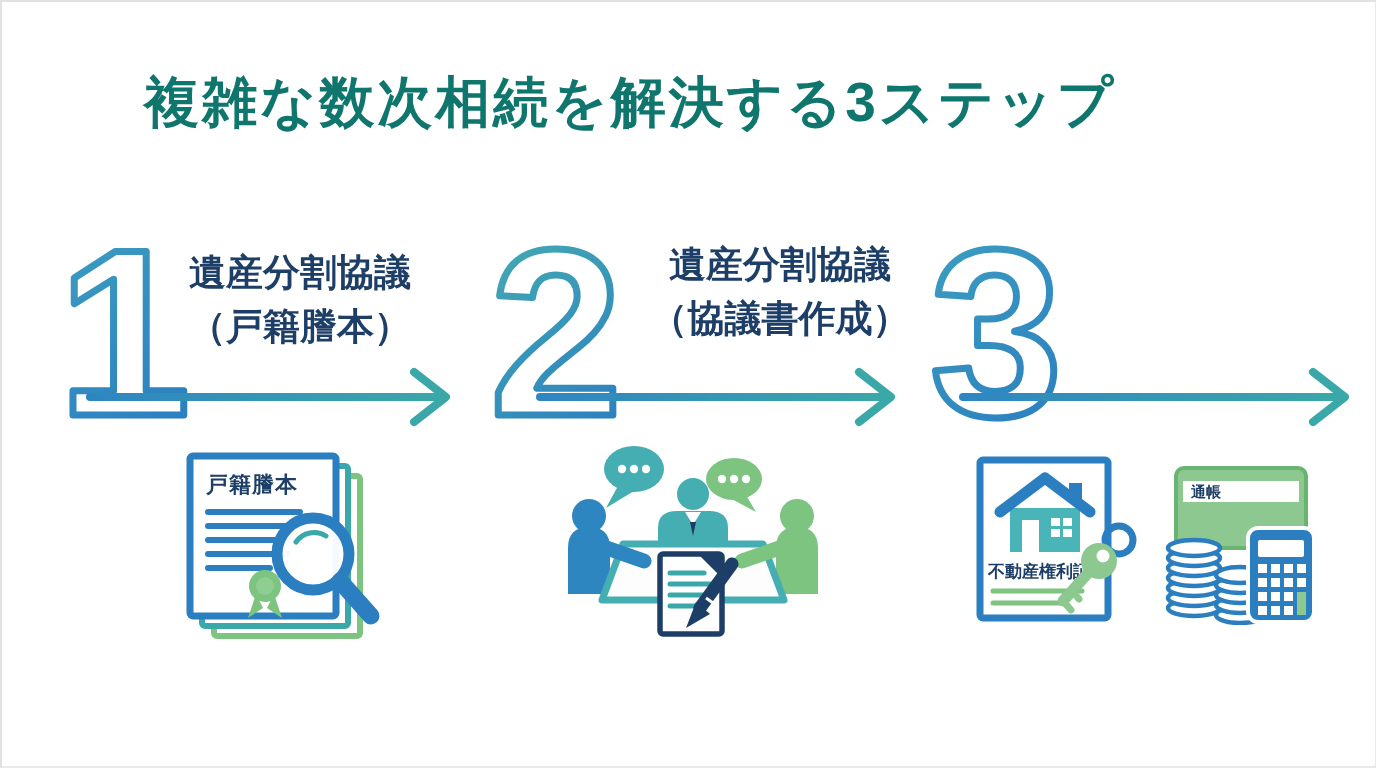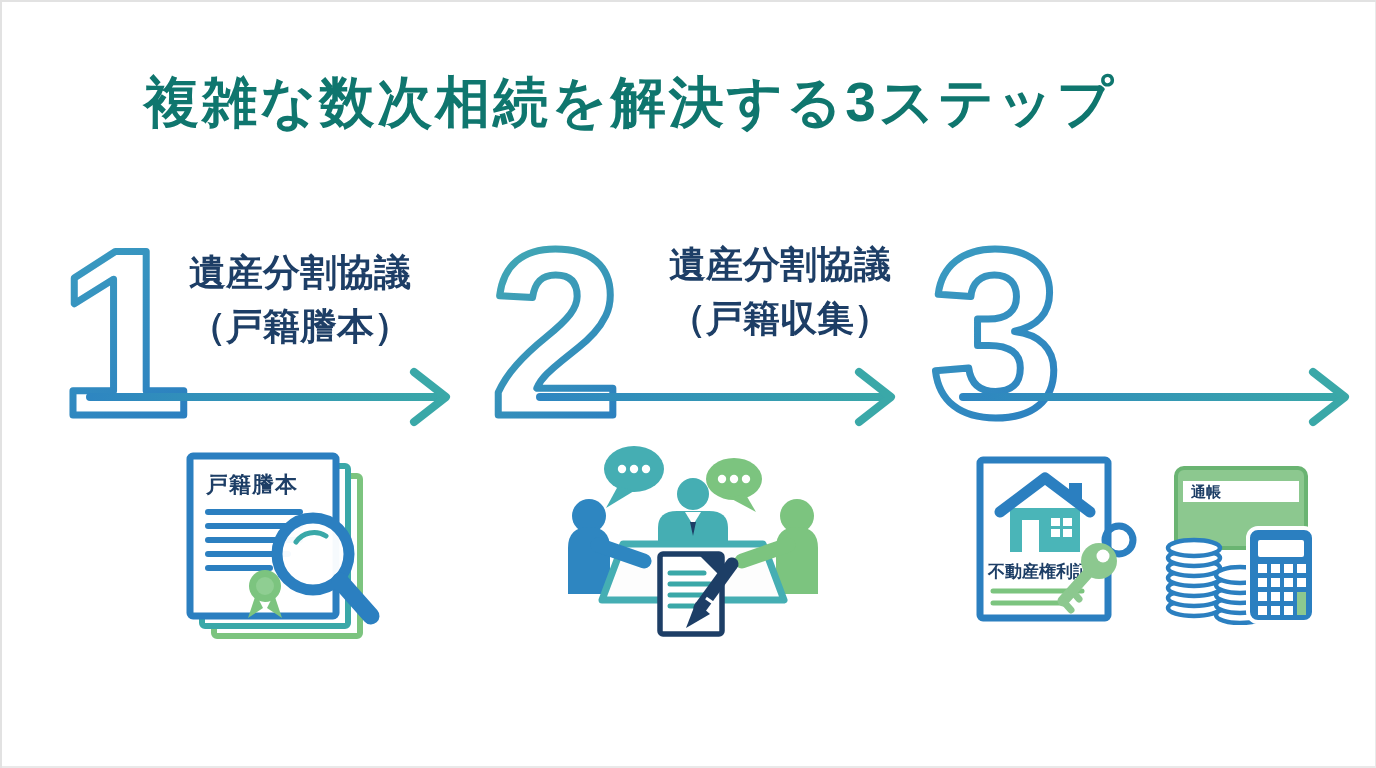--- a/index.html
+++ b/index.html
@@ -62,21 +62,21 @@
         <stop offset="0" stop-color="#45adb2"></stop>
           <stop offset="1" stop-color="#2b7fc0"></stop>
       </linearGradient>
     </defs>
     <text class="num" x="5" y="190" font-size="238" fill="none" stroke="url(#ng2)" stroke-width="7" stroke-linejoin="round">2</text>
     <path d="M55,172 H400" fill="none" stroke="url(#ag2)" stroke-width="8" stroke-linecap="round"></path>
     <path d="M374,147 L406,172 L374,197" fill="none" stroke="#3aa8a8" stroke-width="8" stroke-linecap="round" stroke-linejoin="round"></path>
   </svg>
   <div class="step-label" style="left:630px;top:228px;width:300px;margin-top:10px;">
     <div>遺産分割協議</div>
-    <div>（戸籍収集）</div>
+    <div>（協議書作成）</div>
   </div>
 
   <svg class="step-svg" style="left:925px;top:225px;" width="451" height="215" viewBox="0 0 451 215">
     <defs>
       <linearGradient id="ag3" gradientUnits="userSpaceOnUse" x1="38" y1="172" x2="420" y2="172">
         <stop offset="0" stop-color="#2e86c1"></stop>
           <stop offset="1" stop-color="#3aa8a8"></stop>
       </linearGradient>
       <linearGradient id="ng3" gradientUnits="userSpaceOnUse" x1="0" y1="0" x2="150" y2="190">
         <stop offset="0" stop-color="#3d9fc0"></stop>

